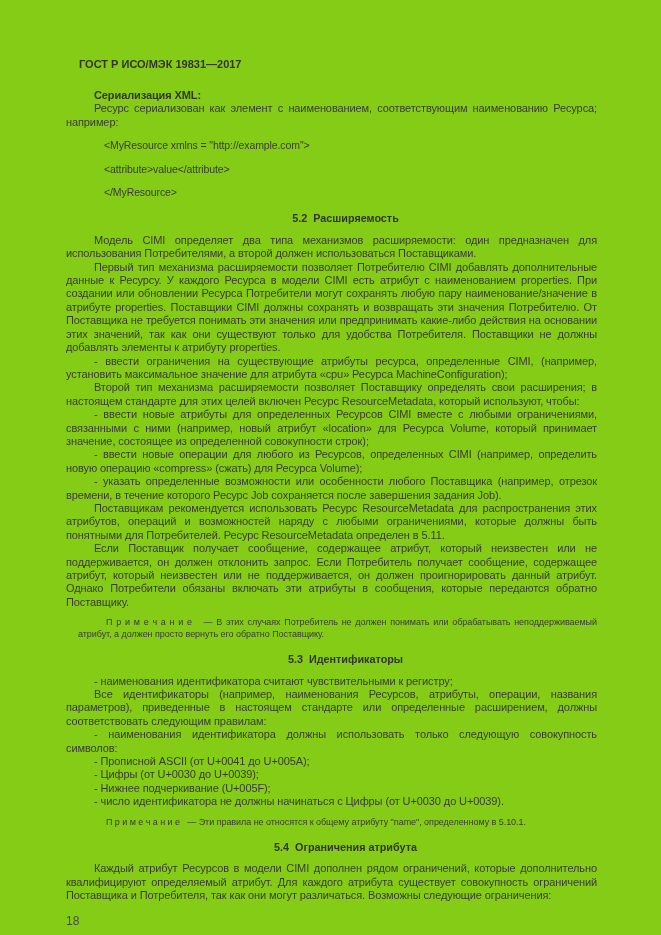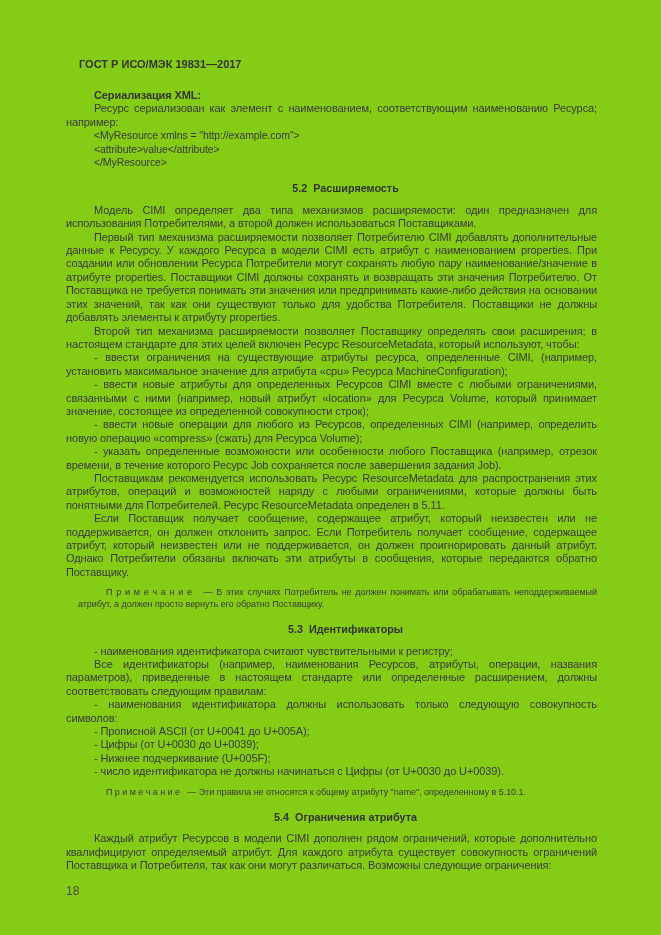--- a/index.html
+++ b/index.html
@@ -36,21 +36,21 @@
     text-indent: 28px;
     text-align: justify;
     letter-spacing: -0.1px;
     hyphens: auto;
   }
   .bold {
     font-weight: bold;
     color: #333333;
   }
   .code-line {
-    margin: 0;
+    margin: 10px;
     font-size: 10.5px;
     line-height: 13.4px;
     padding-left: 28px;
     letter-spacing: -0.1px;
     text-align: left;
     text-indent: 0;
   }
   .heading {
     margin: 13px 0 8px 0;
     font-size: 10.8px;
@@ -87,22 +87,22 @@
 
     <p class="para bold">Сериализация XML:</p>
     <p class="para">Ресурс сериализован как элемент с наименованием, соответствующим наименованию Ресурса; например:</p>
     <p class="code-line">&lt;MyResource xmlns = "http://example.com"&gt;</p>
     <p class="code-line">&lt;attribute&gt;value&lt;/attribute&gt;</p>
     <p class="code-line">&lt;/MyResource&gt;</p>
 
     <p class="heading">5.2  Расширяемость</p>
     <p class="para">Модель CIMI определяет два типа механизмов расширяемости: один предназначен для использования Потребителями, а второй должен использоваться Поставщиками.</p>
     <p class="para">Первый тип механизма расширяемости позволяет Потребителю CIMI добавлять дополнительные данные к Ресурсу. У каждого Ресурса в модели CIMI есть атрибут с наименованием properties. При создании или обновлении Ресурса Потребители могут сохранять любую пару наименование/значение в атрибуте properties. Поставщики CIMI должны сохранять и возвращать эти значения Потребителю. От Поставщика не требуется понимать эти значения или предпринимать какие-либо действия на основании этих значений, так как они существуют только для удобства Потребителя. Поставщики не должны добавлять элементы к атрибуту properties.</p>
+    <p class="para">- ввести ограничения на существующие атрибуты ресурса, определенные CIMI, (например, установить максимальное значение для атрибута «cpu» Ресурса MachineConfiguration);</p>
     <p class="para">Второй тип механизма расширяемости позволяет Поставщику определять свои расширения; в настоящем стандарте для этих целей включен Ресурс ResourceMetadata, который используют, чтобы:</p>
-    <p class="para">- ввести ограничения на существующие атрибуты ресурса, определенные CIMI, (например, установить максимальное значение для атрибута «cpu» Ресурса MachineConfiguration);</p>
     <p class="para">- ввести новые атрибуты для определенных Ресурсов CIMI вместе с любыми ограничениями, связанными с ними (например, новый атрибут «location» для Ресурса Volume, который принимает значение, состоящее из определенной совокупности строк);</p>
     <p class="para">- ввести новые операции для любого из Ресурсов, определенных CIMI (например, определить новую операцию «compress» (сжать) для Ресурса Volume);</p>
     <p class="para">- указать определенные возможности или особенности любого Поставщика (например, отрезок времени, в течение которого Ресурс Job сохраняется после завершения задания Job).</p>
     <p class="para">Поставщикам рекомендуется использовать Ресурс ResourceMetadata для распространения этих атрибутов, операций и возможностей наряду с любыми ограничениями, которые должны быть понятными для Потребителей. Ресурс ResourceMetadata определен в 5.11.</p>
     <p class="para">Если Поставщик получает сообщение, содержащее атрибут, который неизвестен или не поддерживается, он должен отклонить запрос. Если Потребитель получает сообщение, содержащее атрибут, который неизвестен или не поддерживается, он должен проигнорировать данный атрибут. Однако Потребители обязаны включать эти атрибуты в сообщения, которые передаются обратно Поставщику.</p>
     <p class="note">П р и м е ч а н и е   — В этих случаях Потребитель не должен понимать или обрабатывать неподдерживаемый атрибут, а должен просто вернуть его обратно Поставщику.</p>
 
     <p class="heading">5.3  Идентификаторы</p>
     <p class="para">- наименования идентификатора считают чувствительными к регистру;</p>
     <p class="para">Все идентификаторы (например, наименования Ресурсов, атрибуты, операции, названия параметров), приведенные в настоящем стандарте или определенные расширением, должны соответствовать следующим правилам:</p>

